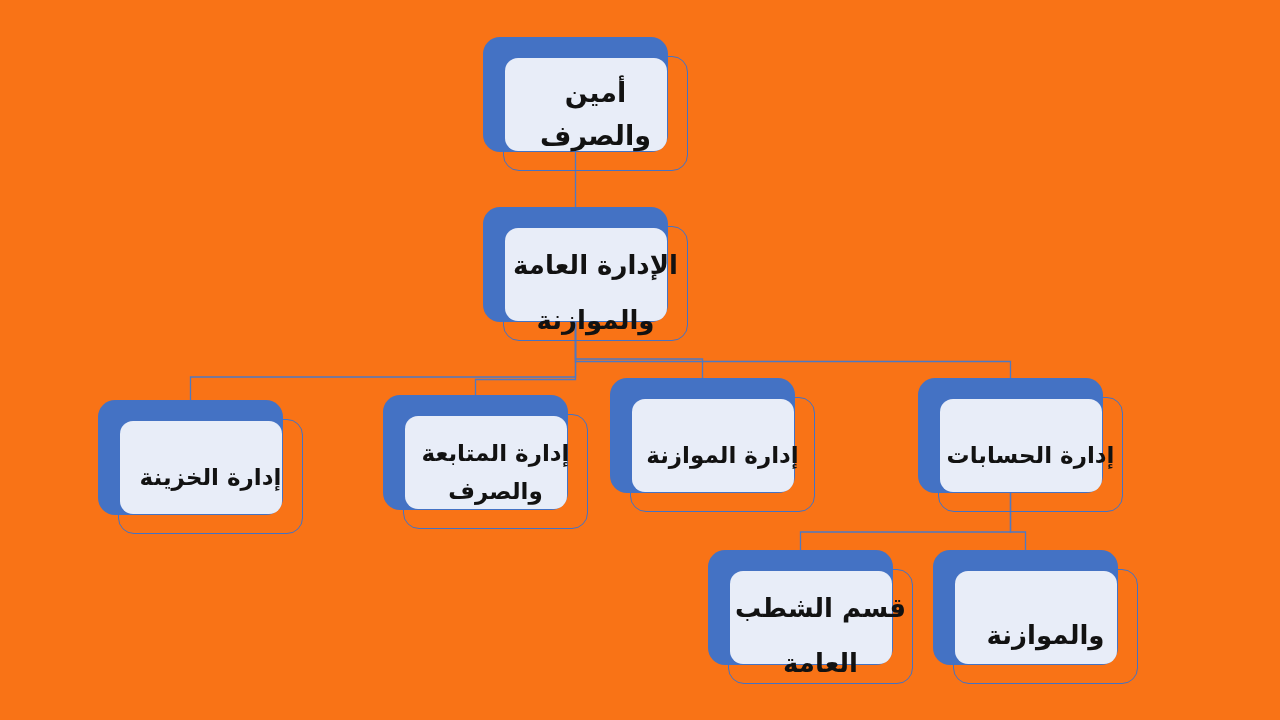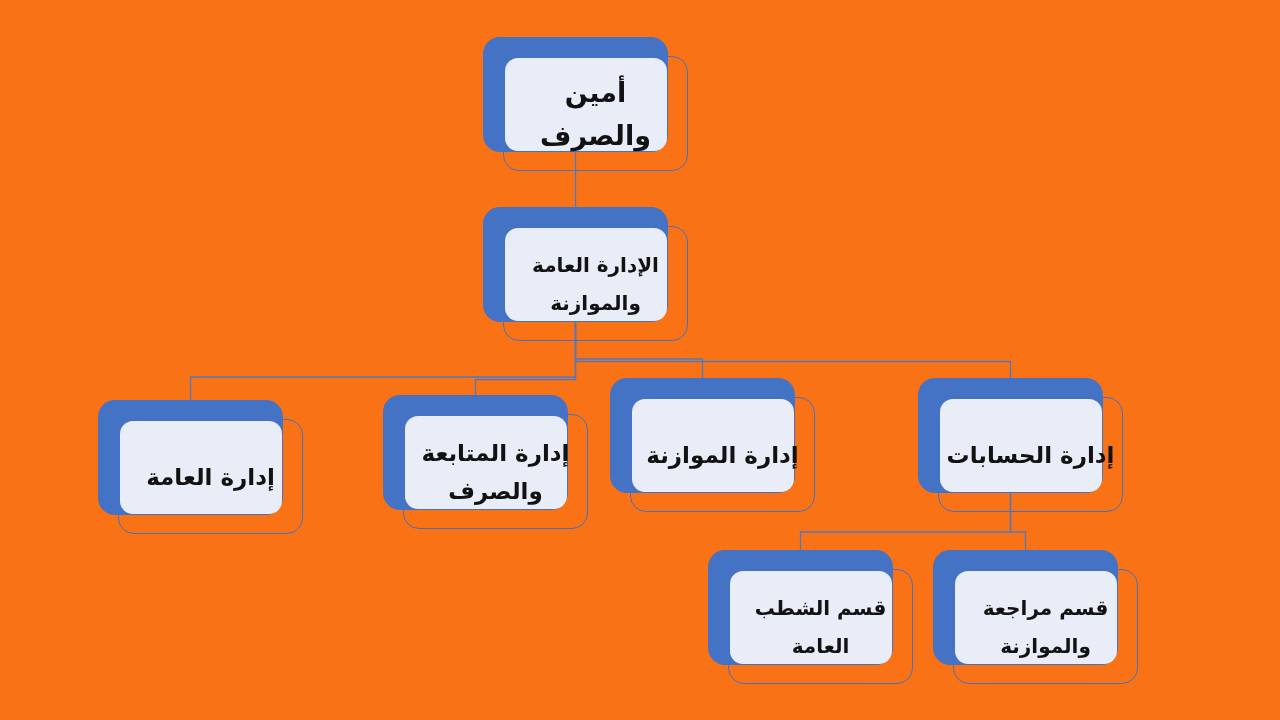--- a/index.html
+++ b/index.html
@@ -24,21 +24,21 @@
     background:#E8EDF8;border-radius:13px;
   }
   .node .label{
     position:absolute;left:20px;top:19px;width:185px;height:115px;
     display:flex;flex-direction:column;align-items:center;justify-content:center;
     text-align:center;font-weight:bold;color:#121212;direction:rtl;
   }
   .label span{display:block;white-space:nowrap;}
   .fs-xl span{font-size:27px;line-height:43px;}
   .fs-lg span{font-size:23px;line-height:38px;}
-  .fs-md span{font-size:20px;line-height:38px;}
+  .fs-md span{font-size:26px;line-height:38px;margin-top:17px;}
 </style>
 </head>
 <body>
 
 <div id="stage">
 
   <svg id="connectors" viewBox="0 0 1280 720">
     <path d="M575.5 140 V215"></path>
     <path d="M575.5 300 V377 H190.5 V410"></path>
     <path d="M575.5 300 V379.5 H475.5 V405"></path>
@@ -66,21 +66,21 @@
       <span>الإدارة العامة</span>
       <span>والموازنة</span>
     </div>
   </div>
 
   <div class="node" style="left:98px;top:400px;">
     <div class="back"></div>
     <div class="card"></div>
     <div class="panel"></div>
     <div class="label fs-lg">
-      <span>إدارة العامة</span>
+      <span>إدارة الخزينة</span>
     </div>
   </div>
 
   <div class="node" style="left:383px;top:395px;">
     <div class="back"></div>
     <div class="card"></div>
     <div class="panel"></div>
     <div class="label fs-lg">
       <span>إدارة المتابعة</span>
       <span>والصرف</span>
@@ -113,18 +113,17 @@
       <span>قسم الشطب</span>
       <span>العامة</span>
     </div>
   </div>
 
   <div class="node" style="left:933px;top:550px;">
     <div class="back"></div>
     <div class="card"></div>
     <div class="panel"></div>
     <div class="label fs-md">
-      <span>قسم مراجعة</span>
       <span>والموازنة</span>
     </div>
   </div>
 
 </div>
 
 </body></html>

